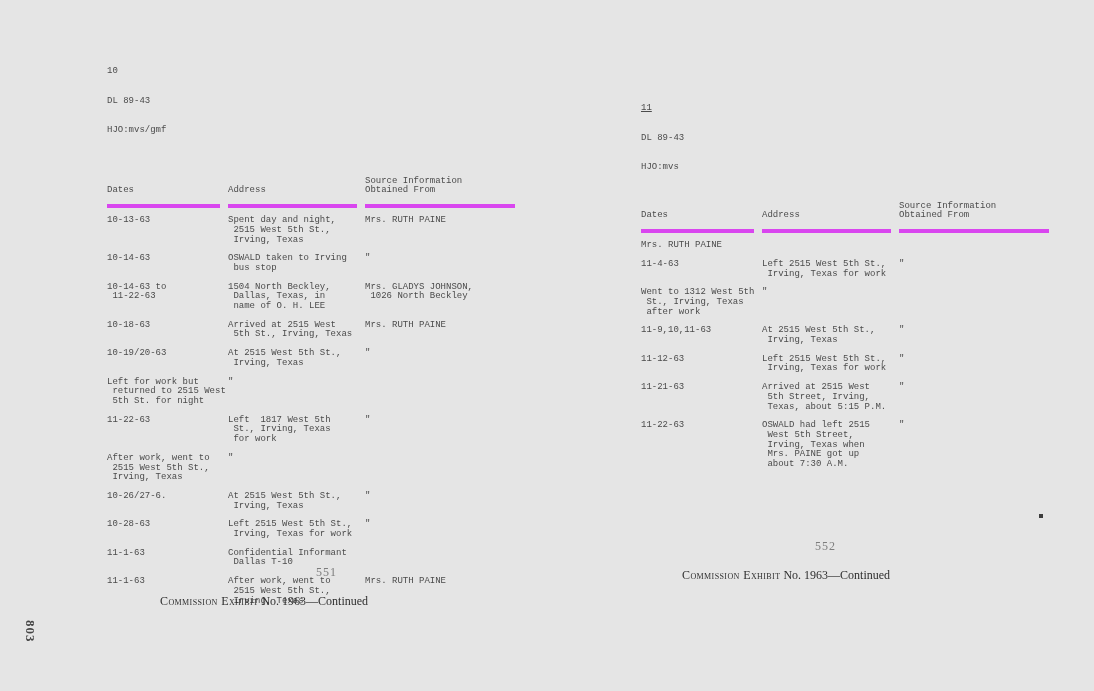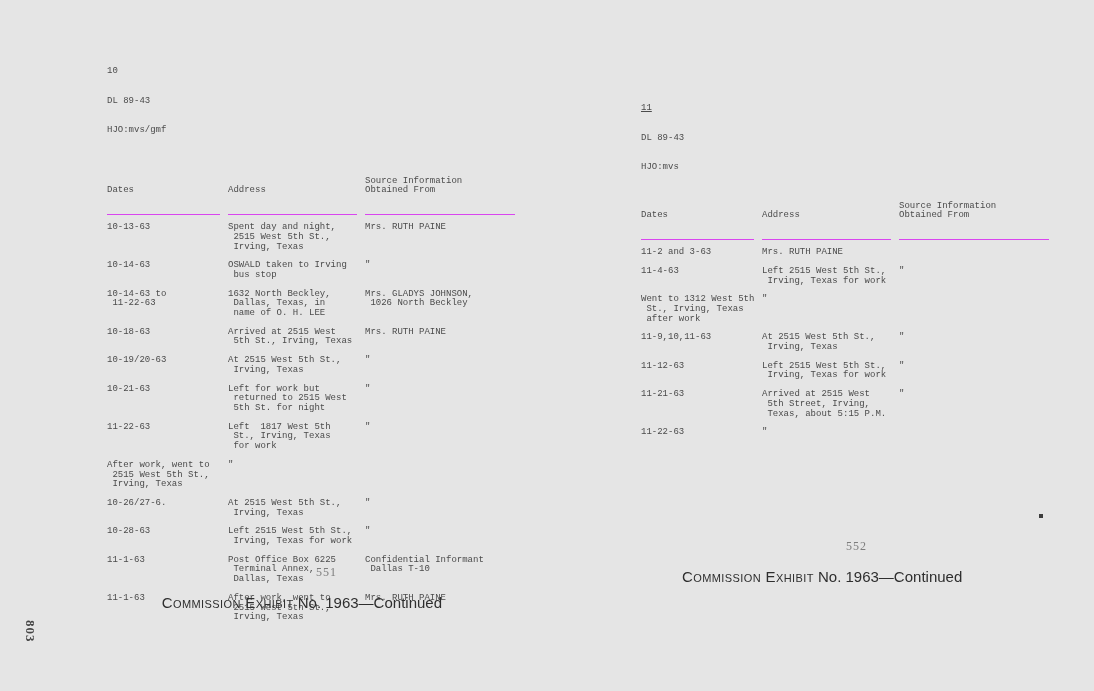--- a/index.html
+++ b/index.html
@@ -30,22 +30,22 @@
   .ttable { display: block; }
   .thead {
     display: grid;
     grid-template-columns: 113px 129px 150px;
     column-gap: 8px;
     align-items: end;
     font-size: 9px;
     line-height: 9.7px;
   }
   .thead .hcell {
-    border-bottom: 1px solid #d946ef;
-    padding-bottom: 18px;
+    border-bottom: 4px solid #d946ef;
+    padding-bottom: 8px;
     white-space: pre;
   }
   .trow {
     display: grid;
     grid-template-columns: 113px 129px 150px;
     column-gap: 8px;
     font-size: 9px;
     line-height: 9.7px;
     margin-bottom: 9px;
   }
@@ -54,24 +54,24 @@
   
   .pagenum {
     position: absolute;
     font-family: "Liberation Serif", serif;
     font-size: 12px;
     color: #7d7d7d;
     letter-spacing: 1px;
   }
   .caption {
     position: absolute;
-    font-family: Liberation Sans, sans-serif;
-    font-size: 15px;
+    font-family: Liberation Serif, serif;
+    font-size: 12px;
     color: #2e2e2e;
-    text-align: right;
+    text-align: left;
     white-space: nowrap;
   }
   .caption .sc {
     font-variant: small-caps;
     letter-spacing: 0.4px;
   }
   .margin-num {
     position: absolute;
     left: 38px;
     top: 620px;
@@ -126,21 +126,21 @@
   <div class="trow">
     <div class="cell">10-14-63</div>
     <div class="cell">OSWALD taken to Irving
  bus stop</div>
     <div class="cell">"</div>
   </div>
 
   <div class="trow">
     <div class="cell">10-14-63 to
  11-22-63</div>
-    <div class="cell">1632 North Beckley,
+    <div class="cell">1504 North Beckley,
  Dallas, Texas, in
  name of O. H. LEE</div>
     <div class="cell">Mrs. GLADYS JOHNSON,
  1026 North Beckley</div>
   </div>
 
   <div class="trow">
     <div class="cell">10-18-63</div>
     <div class="cell">Arrived at 2515 West
  5th St., Irving, Texas</div>
@@ -148,21 +148,20 @@
   </div>
 
   <div class="trow">
     <div class="cell">10-19/20-63</div>
     <div class="cell">At 2515 West 5th St.,
  Irving, Texas</div>
     <div class="cell">"</div>
   </div>
 
   <div class="trow">
-    <div class="cell">10-21-63</div>
     <div class="cell">Left for work but
  returned to 2515 West
  5th St. for night</div>
     <div class="cell">"</div>
   </div>
 
   <div class="trow">
     <div class="cell">11-22-63</div>
     <div class="cell">Left  1817 West 5th
  St., Irving, Texas
@@ -186,23 +185,20 @@
 
   <div class="trow">
     <div class="cell">10-28-63</div>
     <div class="cell">Left 2515 West 5th St.,
  Irving, Texas for work</div>
     <div class="cell">"</div>
   </div>
 
   <div class="trow">
     <div class="cell">11-1-63</div>
-    <div class="cell">Post Office Box 6225
- Terminal Annex,
- Dallas, Texas</div>
     <div class="cell">Confidential Informant
  Dallas T-10</div>
   </div>
 
   <div class="trow">
     <div class="cell">11-1-63</div>
     <div class="cell">After work, went to
  2515 West 5th St.,
  Irving, Texas</div>
     <div class="cell">Mrs. RUTH PAINE</div>
@@ -226,21 +222,20 @@
 
     <div class="ttable" style="margin-top:10px;">
       <div class="thead">
         <div class="hcell">Dates</div>
         <div class="hcell">Address</div>
         <div class="hcell">Source Information
 Obtained From</div>
       </div>
       <div class="rows-host">
   <div class="trow">
-    <div class="cell">11-2 and 3-63</div>
     <div class="cell">Mrs. RUTH PAINE</div>
   </div>
 
   <div class="trow">
     <div class="cell">11-4-63</div>
     <div class="cell">Left 2515 West 5th St.,
  Irving, Texas for work</div>
     <div class="cell">"</div>
   </div>
 
@@ -268,26 +263,31 @@
   <div class="trow">
     <div class="cell">11-21-63</div>
     <div class="cell">Arrived at 2515 West
  5th Street, Irving,
  Texas, about 5:15 P.M.</div>
     <div class="cell">"</div>
   </div>
 
   <div class="trow">
     <div class="cell">11-22-63</div>
+    <div class="cell">OSWALD had left 2515
+ West 5th Street,
+ Irving, Texas when
+ Mrs. PAINE got up
+ about 7:30 A.M.</div>
     <div class="cell">"</div>
   </div>
 </div>
     </div>
   </div>
 
-  <div class="pagenum" style="left:846px; top:539px;">552</div>
+  <div class="pagenum" style="left:815px; top:539px;">552</div>
   <div class="caption" style="left:682px; top:568px; width:280px;">
     <span class="sc">Commission Exhibit</span><span> No. 1963—Continued</span>
   </div>
 
   <div class="speck"></div>
 
 </div>
 
 </body></html>

